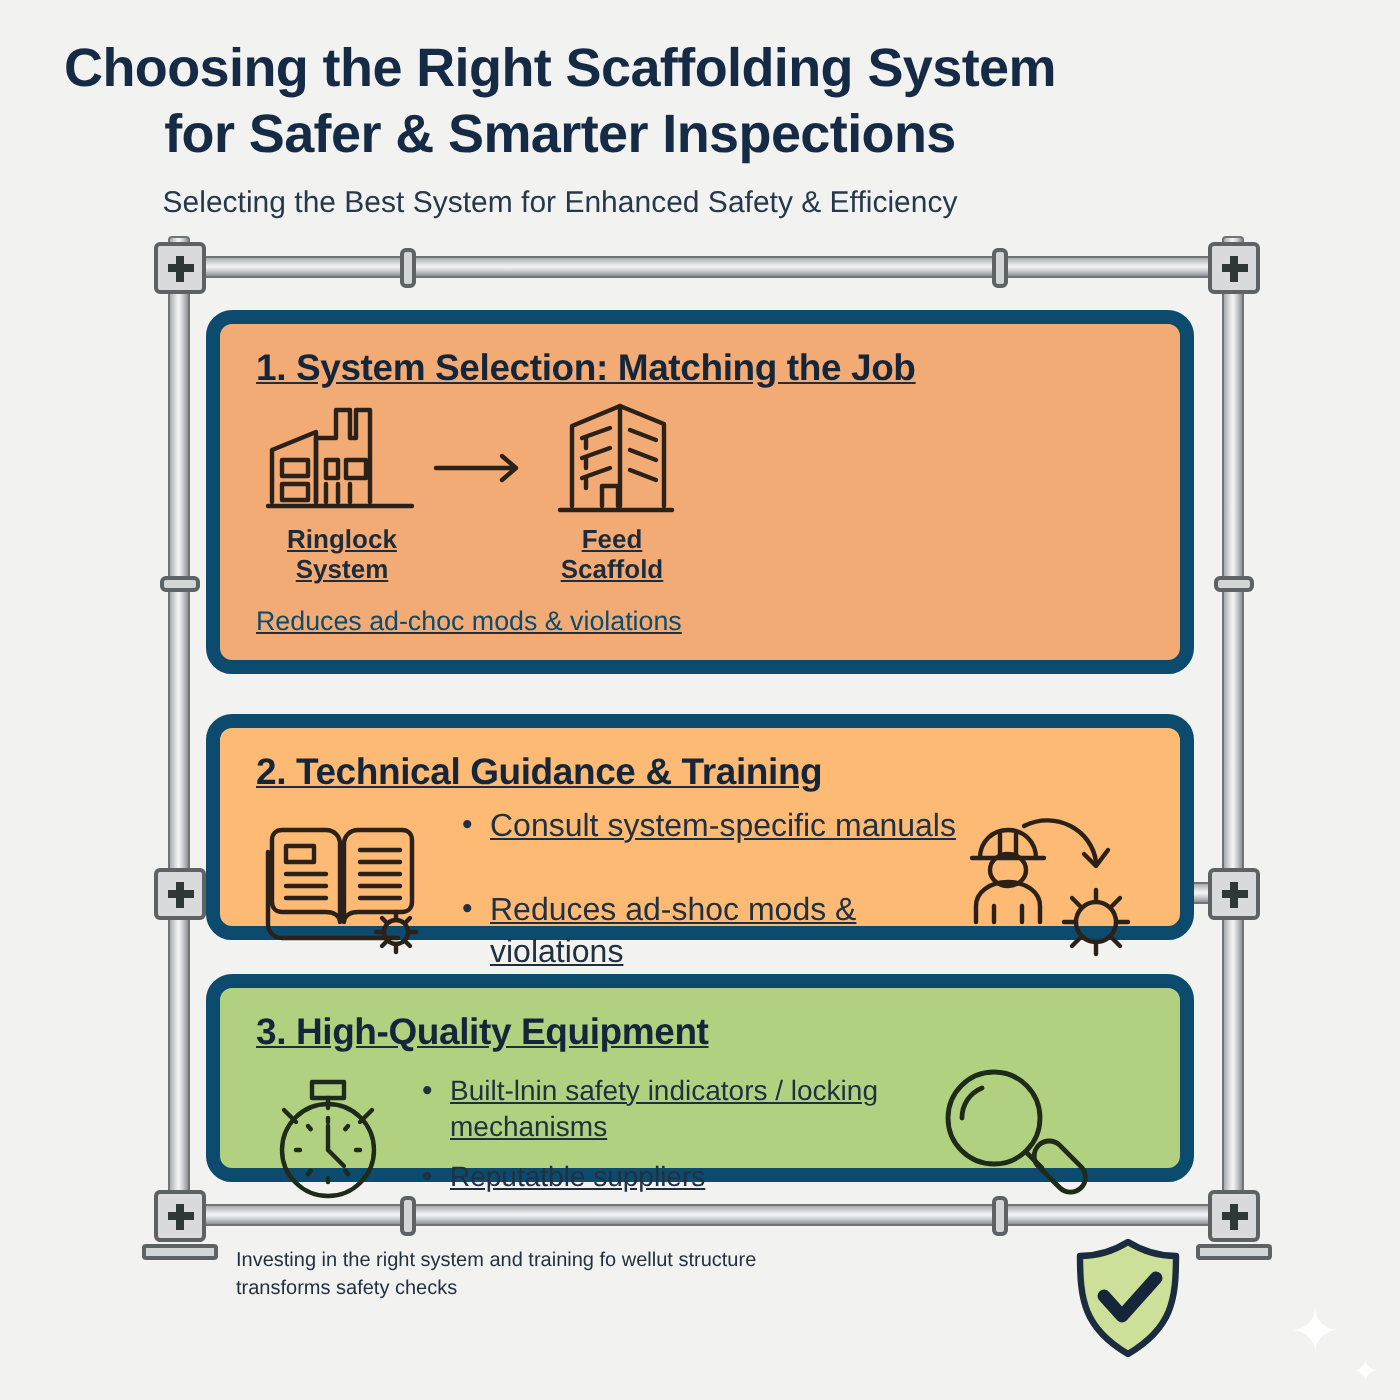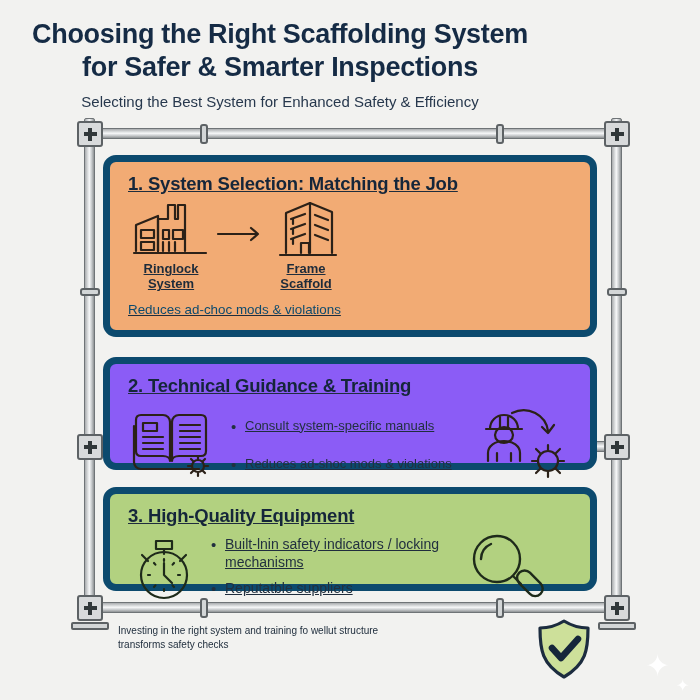--- a/index.html
+++ b/index.html
@@ -87,24 +87,24 @@
 
   
   #panel1 { top: 155px; height: 182px; background: #f2ab74; }
   #p1-body { display: flex; }
   #p1-left { width: 248px; }
   #p1-icons { display: flex; align-items: center; gap: 6px; margin: 2px 0 4px 4px; }
   #p1-right { flex: 1; padding-top: 6px; }
   #p1-right .bullets li { margin-bottom: 13px; }
 
   
-  #panel2 { top: 357px; height: 113px; background: #8b5cf6; }
+  #panel2 { top: 357px; height: 113px; background: #fdba74; }
   #p2-body { display: flex; align-items: center; }
   #p2-bullets { flex: 1; padding-left: 14px; }
-  #p2-bullets li { margin-bottom: 22px; font-size: 13px; }
+  #p2-bullets li { margin-bottom: 22px; font-size: 16px; }
   #p2-bullets li:last-child { margin-bottom: 0; }
 
   
   #panel3 { top: 487px; height: 104px; background: #b2d180; }
   #p3-body { display: flex; align-items: center; }
   #p3-bullets { flex: 1; padding-left: 10px; }
   #p3-bullets li { margin-bottom: 8px; font-size: 14px; }
 
   
   .footer {
@@ -189,21 +189,21 @@
                 <path d="M16 54V14l24-10 22 9v41"></path>
                 <path d="M40 4v50"></path>
                 <path d="M10 56h56"></path>
                 <path d="M21 20l14-5M21 30l14-5M21 40l14-5"></path>
                 <path d="M23 20v5M23 30v5M23 40v5"></path>
                 <path d="M45 16l13 5M45 26l13 5M45 36l13 5"></path>
                 <path d="M31 54V44h8v10"></path>
               </svg>
             </span>
             <div class="icon-label">
-              <span>Frame</span><br>
+              <span>Feed</span><br>
               <span>Scaffold</span>
             </div>
           </div>
         </div>
         <div class="note" style="margin-top:10px;">Reduces ad-choc mods &amp; violations</div>
       </div>
     </div>
   </div>
 
   <div class="panel" id="panel2">

